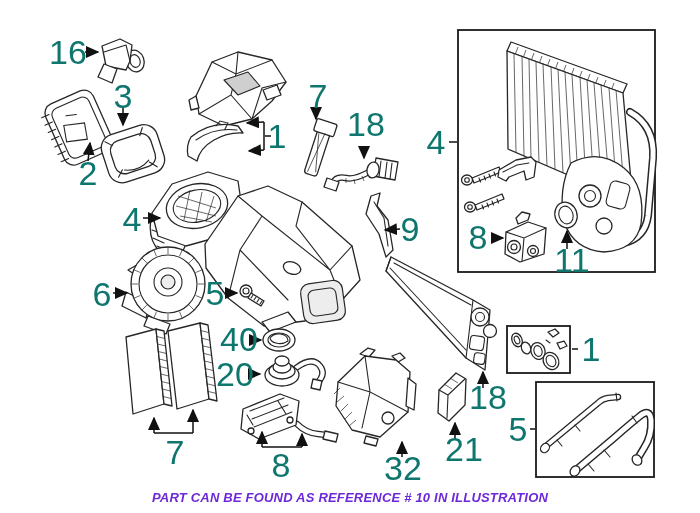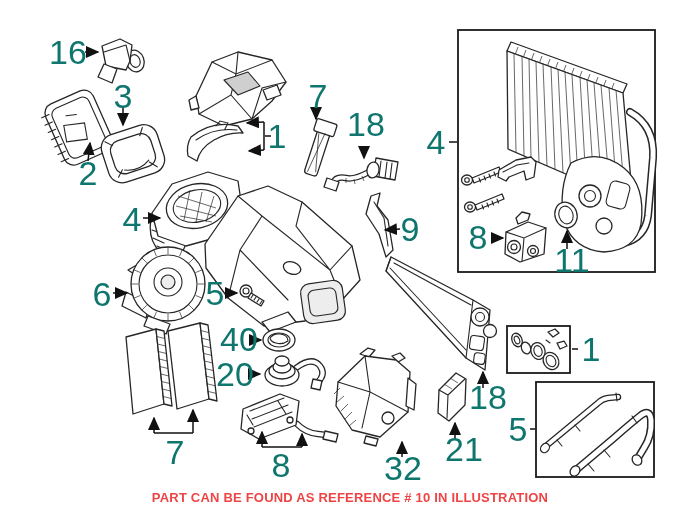--- a/index.html
+++ b/index.html
@@ -310,15 +310,15 @@
 <div class="lbl" style="left:591px;top:349px">1</div>
 <div class="lbl" style="left:518px;top:429px">5</div>
 <div class="lbl" style="left:68px;top:52px">16</div>
 <div class="lbl" style="left:318px;top:96px">7</div>
 <div class="lbl" style="left:366px;top:124px">18</div>
 <div class="lbl" style="left:235px;top:374px">20</div>
 <div class="lbl" style="left:239px;top:339px">40</div>
 <div class="lbl" style="left:464px;top:449px">21</div>
 <div class="lbl" style="left:403px;top:468px">32</div>
 
-<div class="caption" style="color: #ef4444;">PART CAN BE FOUND AS REFERENCE # 10 IN ILLUSTRATION</div>
+<div class="caption" style="color: #6d28d9; font-style: italic;">PART CAN BE FOUND AS REFERENCE # 10 IN ILLUSTRATION</div>
 
 </div>
 
 </body></html>

